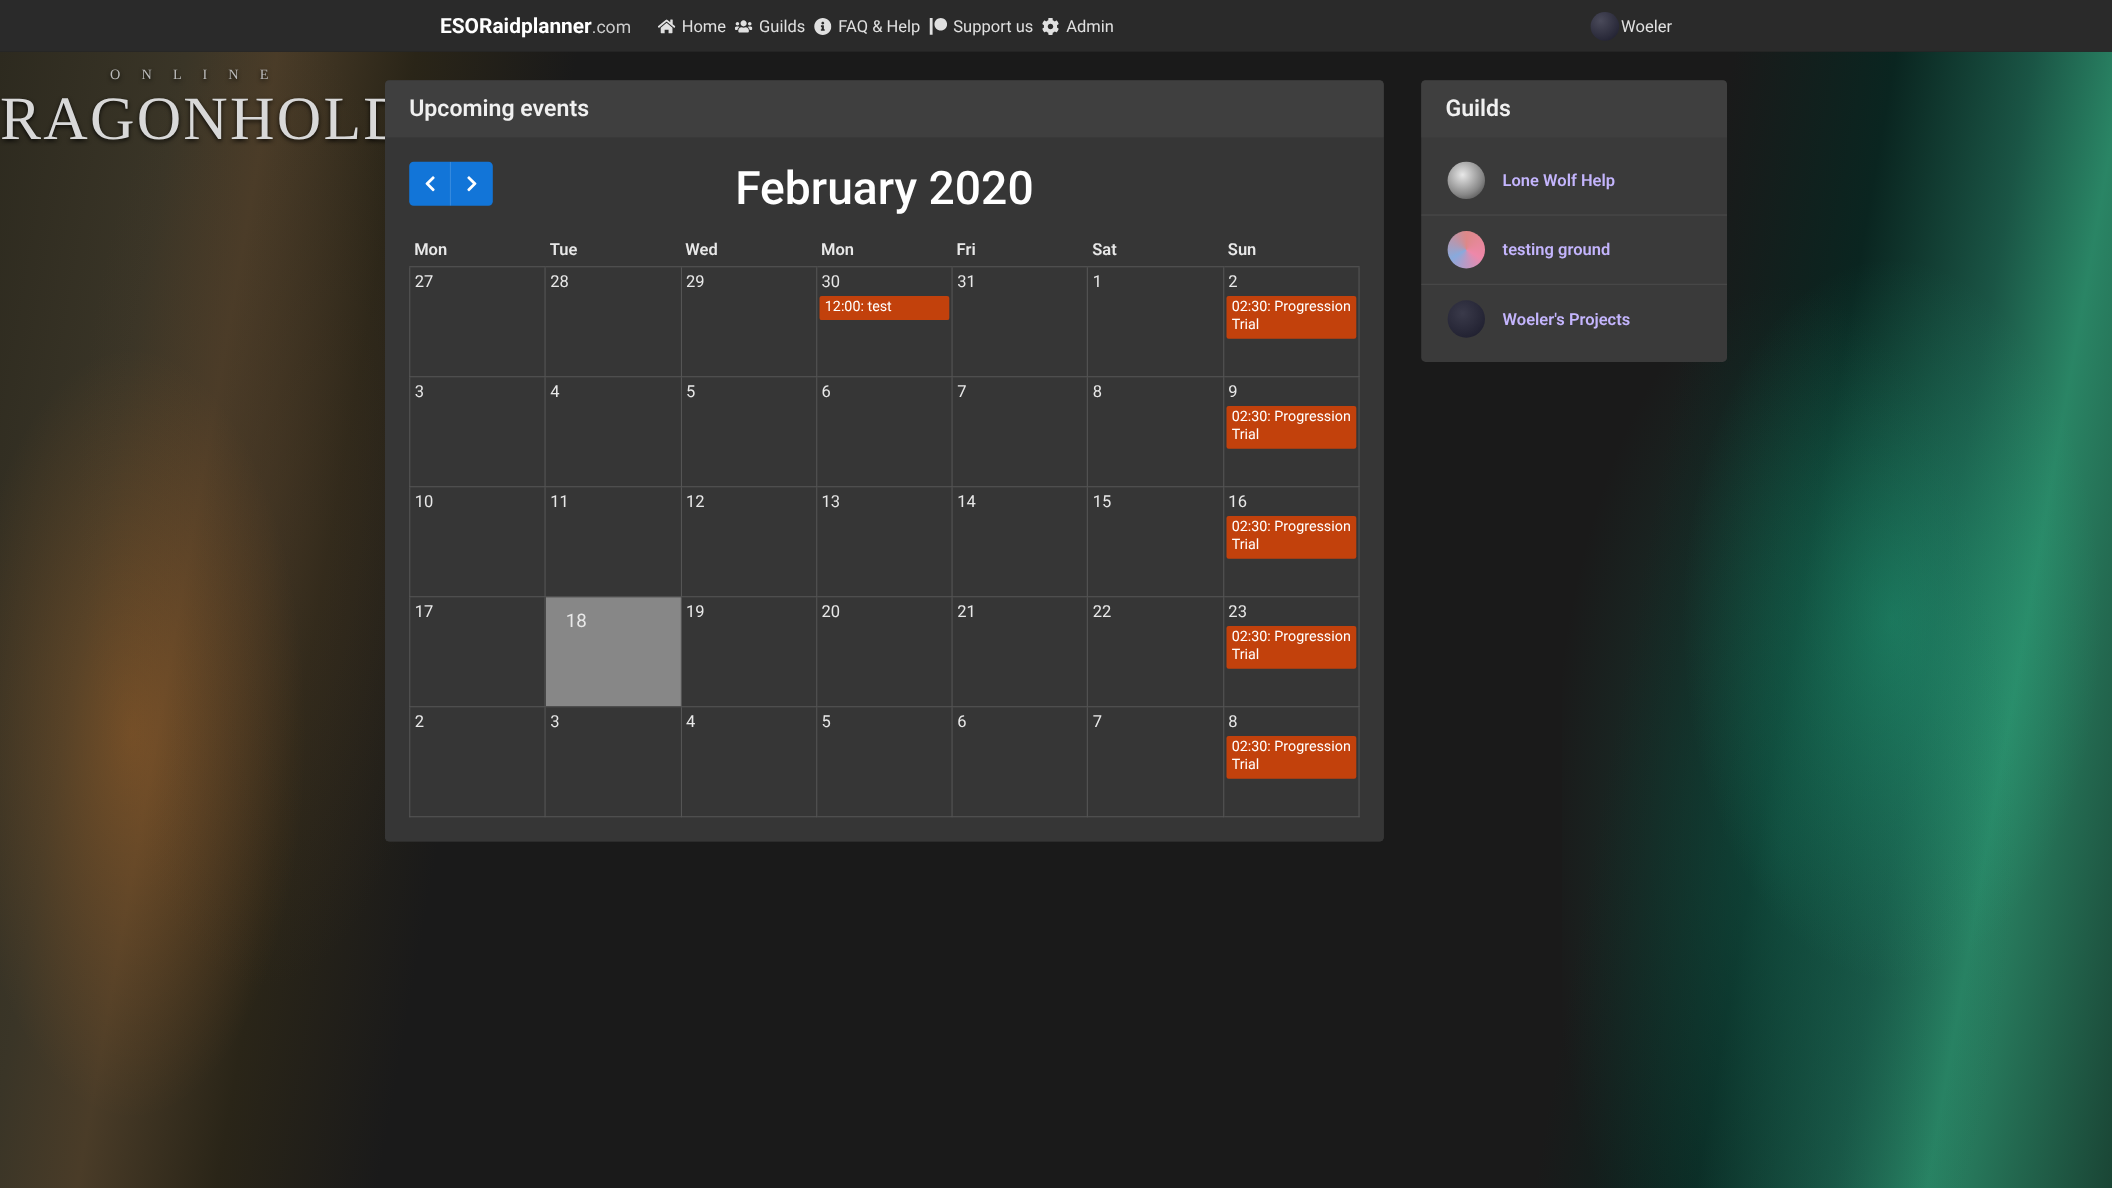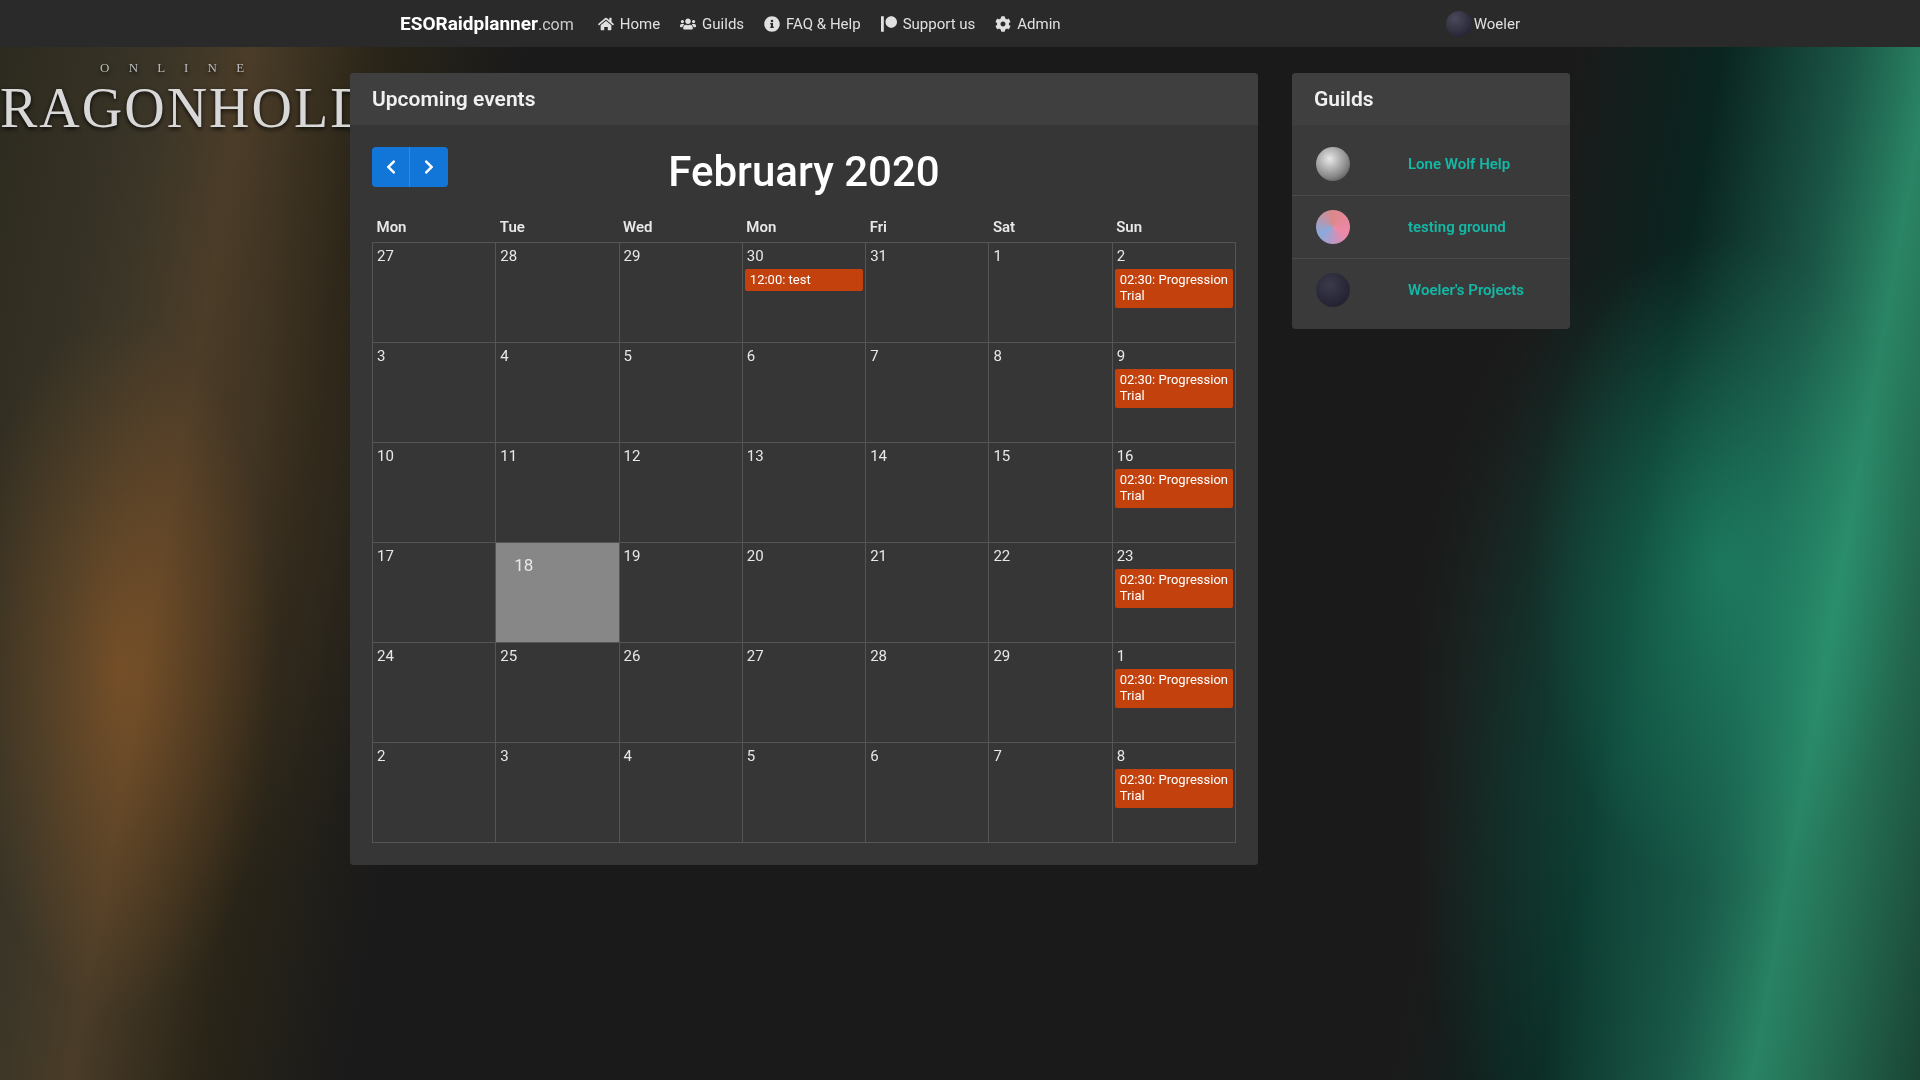--- a/index.html
+++ b/index.html
@@ -62,21 +62,21 @@
       padding: 0 40px;
     }
     .brand {
       color: #fff;
       font-size: 19px;
       font-weight: 700;
       margin-left: 360px;
       margin-right: 24px;
     }
     .brand .tld { font-weight: 400; font-size: 16px; color: #ccc; }
-    .nav-links { display: flex; gap: 20px; align-items: center; }
+    .nav-links { display: flex; gap: 8px; align-items: center; }
     .nav-link {
       color: #e0e0e0;
       font-size: 15px;
       display: flex;
       align-items: center;
       gap: 6px;
       cursor: pointer;
     }
     .nav-user {
       margin-left: auto;
@@ -213,24 +213,23 @@
     .guild-item:last-child { border-bottom: none; }
     .guild-avatar {
       width: 34px; height: 34px;
       border-radius: 50%;
       flex-shrink: 0;
     }
     .ga1 { background: radial-gradient(circle at 40% 35%, #e8e8e8, #888 60%, #333); }
     .ga2 { background: conic-gradient(#d88 0deg, #e8a 120deg, #8ad 240deg, #d88 360deg); }
     .ga3 { background: radial-gradient(circle at 40% 35%, #3a3a4a, #1a1a2a); }
     .guild-name {
-      color: #14b8a6;
+      color: #c4b5fd;
       font-weight: 600;
       font-size: 15px;
-      margin-left: 42px;
     }
   </style>
 </head>
 <body>
 
 <div class="bg-art"></div>
 <div class="bg-title">
   <div class="small">O N L I N E</div>
   <div class="big">RAGONHOLD</div>
 </div>
@@ -396,44 +395,20 @@
                 <div class="day-num">20</div>
               </td>
               <td>
                 <div class="day-num">21</div>
               </td>
               <td>
                 <div class="day-num">22</div>
               </td>
               <td>
                 <div class="day-num">23</div>
-                <div class="event">02:30: Progression Trial</div>
-              </td>
-            </tr>
-            <tr>
-              <td>
-                <div class="day-num">24</div>
-              </td>
-              <td>
-                <div class="day-num">25</div>
-              </td>
-              <td>
-                <div class="day-num">26</div>
-              </td>
-              <td>
-                <div class="day-num">27</div>
-              </td>
-              <td>
-                <div class="day-num">28</div>
-              </td>
-              <td>
-                <div class="day-num">29</div>
-              </td>
-              <td>
-                <div class="day-num">1</div>
                 <div class="event">02:30: Progression Trial</div>
               </td>
             </tr>
             <tr>
               <td>
                 <div class="day-num">2</div>
               </td>
               <td>
                 <div class="day-num">3</div>
               </td>

